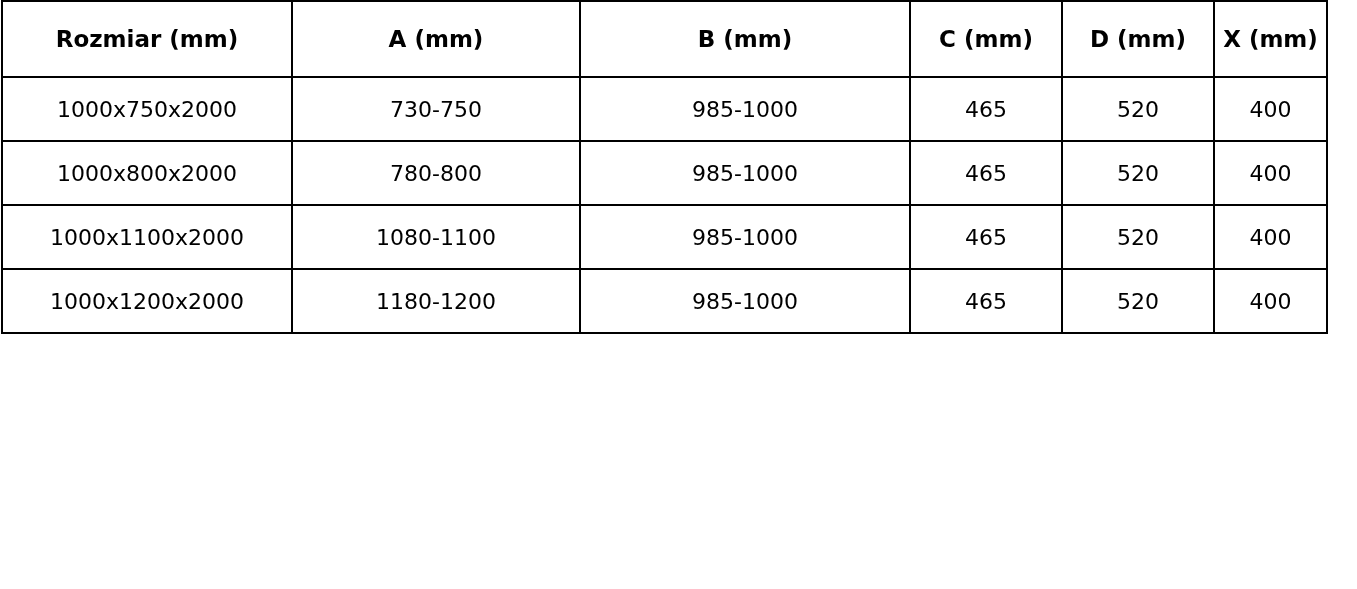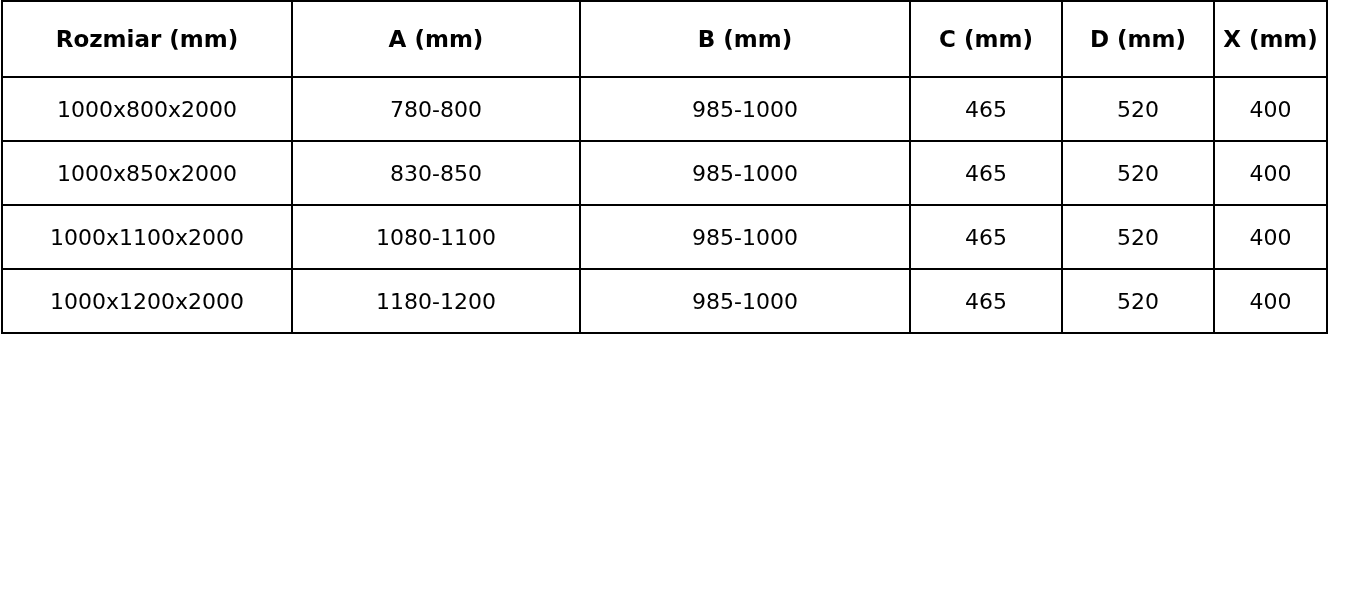--- a/index.html
+++ b/index.html
@@ -70,30 +70,30 @@
         <th>Rozmiar (mm)</th>
         <th>A (mm)</th>
         <th>B (mm)</th>
         <th>C (mm)</th>
         <th>D (mm)</th>
         <th>X (mm)</th>
       </tr>
     </thead>
     <tbody>
       <tr>
-        <td>1000x800x2000</td>
-        <td>780-800</td>
+        <td>1000x750x2000</td>
+        <td>730-750</td>
         <td>985-1000</td>
         <td>465</td>
         <td>520</td>
         <td>400</td>
       </tr>
       <tr>
-        <td>1000x850x2000</td>
-        <td>830-850</td>
+        <td>1000x800x2000</td>
+        <td>780-800</td>
         <td>985-1000</td>
         <td>465</td>
         <td>520</td>
         <td>400</td>
       </tr>
       <tr>
         <td>1000x1100x2000</td>
         <td>1080-1100</td>
         <td>985-1000</td>
         <td>465</td>

